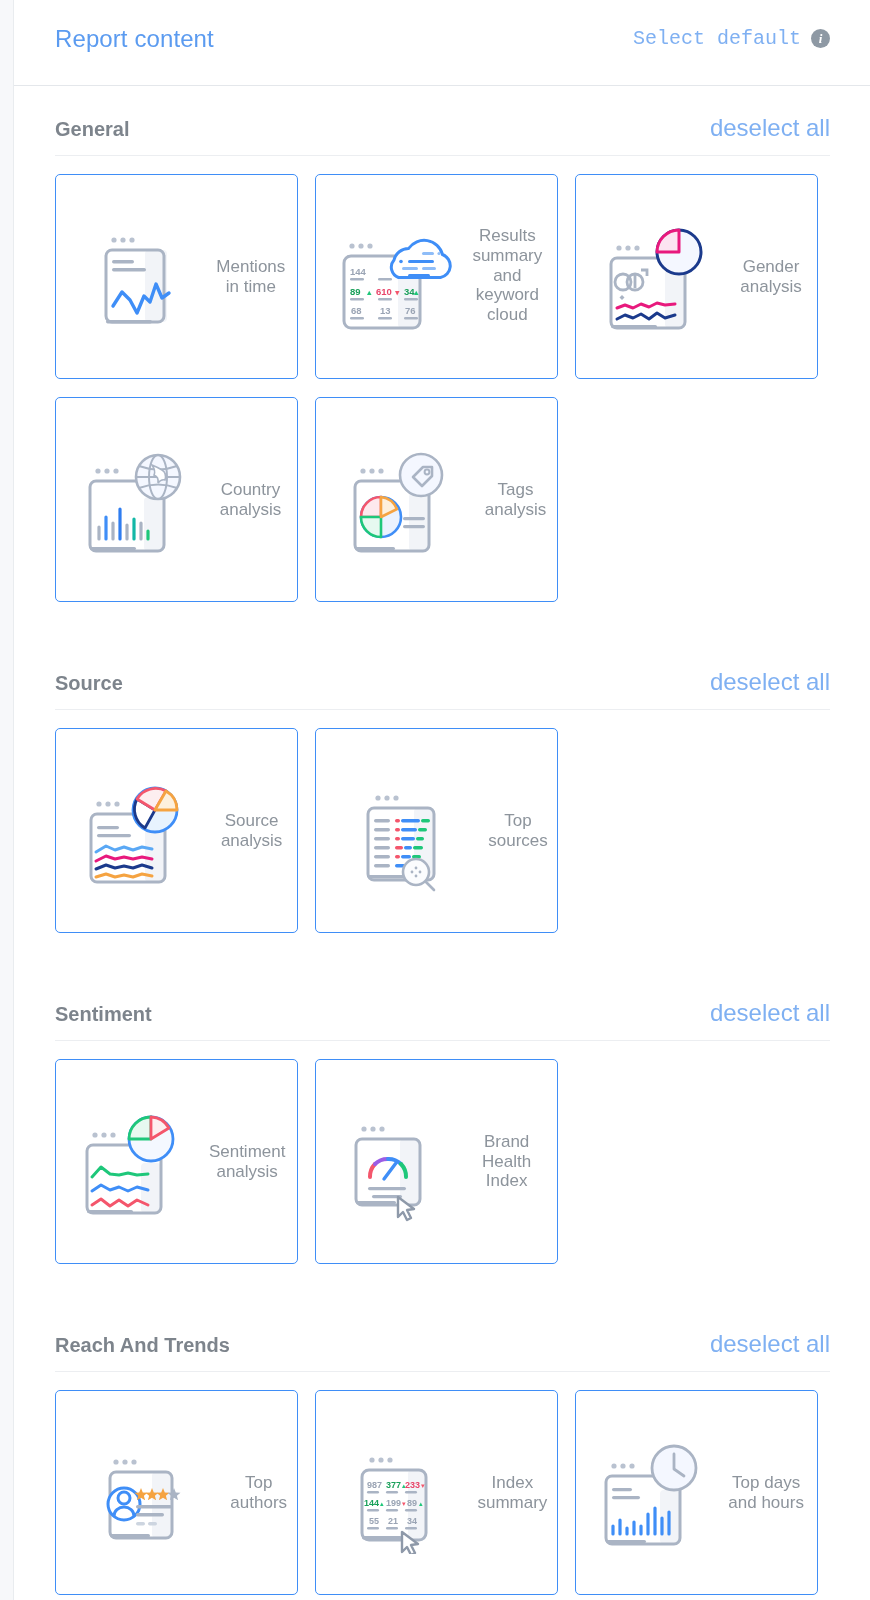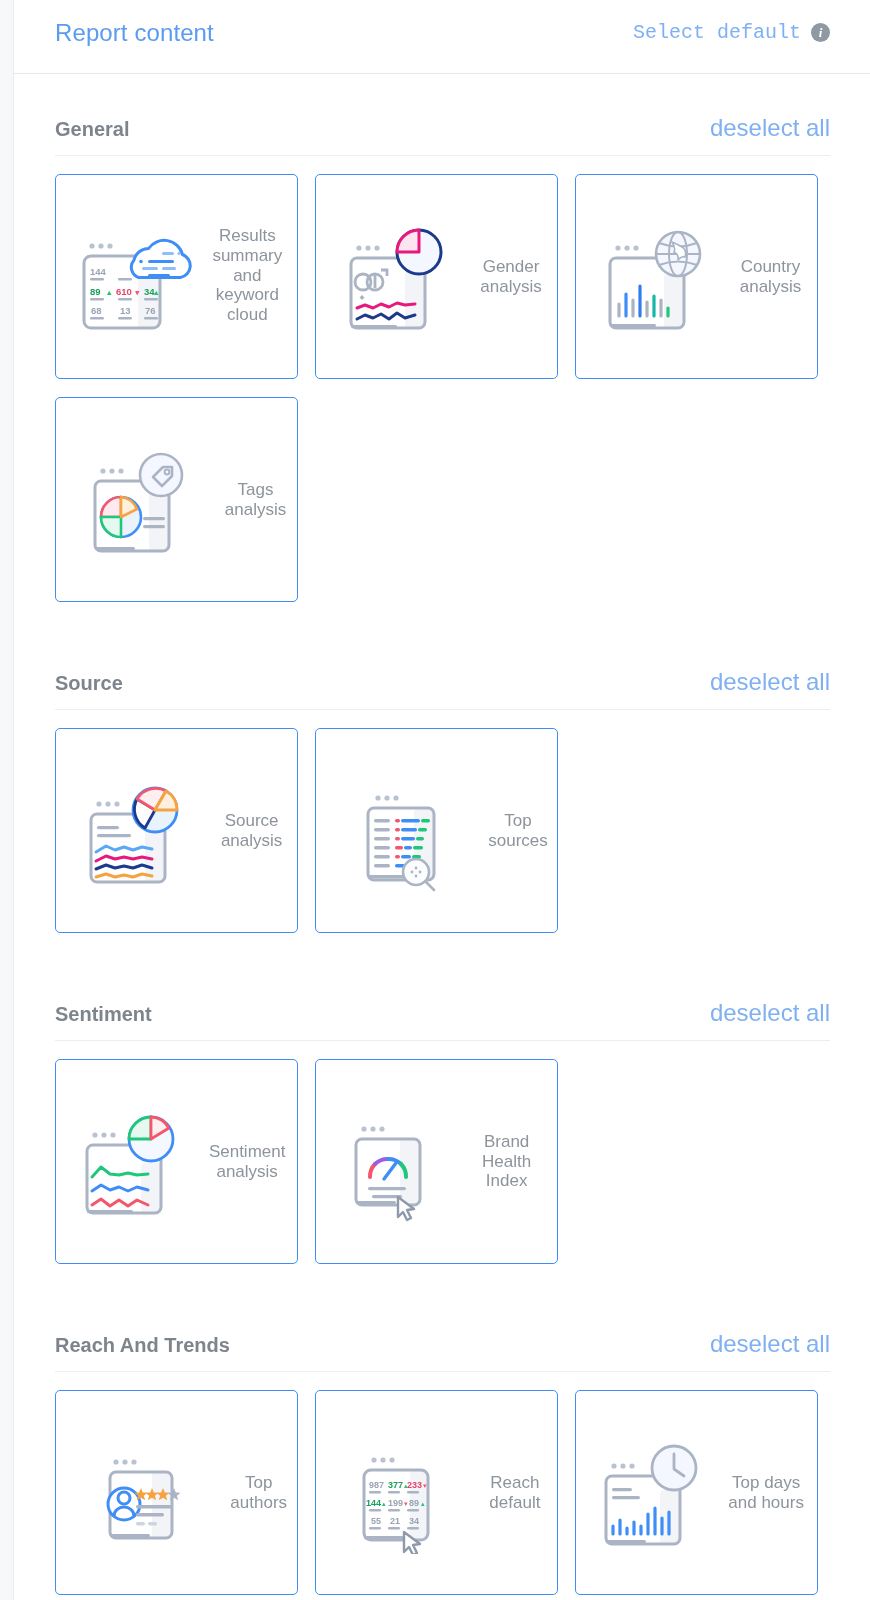--- a/index.html
+++ b/index.html
@@ -13,21 +13,21 @@
   body { position: relative; }
 
   
   .gutter-left {
     position: absolute; left: 0; top: 0; width: 14px; height: 1600px;
     background: #f7f8fa; border-right: 1px solid #e9ecef;
   }
 
   
   .header {
-    position: absolute; left: 14px; top: 0; right: 0; height: 74px;
+    position: absolute; left: 14px; top: 0; right: 0; height: 86px;
     border-bottom: 1px solid #e4e7eb;
     display: flex; align-items: center; justify-content: space-between;
     padding: 0 40px 8px 41px;
     background: #fff;
   }
   .header-title {
     font-size: 24px; color: #5b9bf0; font-weight: 400; letter-spacing: .1px;
   }
   .header-right {
     display: flex; align-items: center; gap: 10px;
@@ -102,20 +102,36 @@
 
   <div class="section">
     <div class="section-head">
       <span class="section-title">General</span>
       <span class="deselect">deselect all</span>
     </div>
     <div class="section-rule"></div>
 
     <div class="grid">
 
+      <div class="card">
+        <div class="card-icon">
+          <svg width="120" height="112" viewBox="0 0 120 112">
+            <circle cx="44" cy="14" r="2.6" fill="#b9c2d0"></circle>
+              <circle cx="53" cy="14" r="2.6" fill="#b9c2d0"></circle>
+              <circle cx="62" cy="14" r="2.6" fill="#b9c2d0"></circle>
+            <rect x="75" y="24" width="22" height="72" rx="4" fill="#f2f4f8"></rect>
+            <rect x="36" y="24" width="58" height="72" rx="6" fill="none" stroke="#aab4c4" stroke-width="3"></rect>
+            <rect x="42" y="34" width="22" height="3.4" rx="1.7" fill="#aab4c4"></rect>
+            <rect x="42" y="42" width="34" height="3.4" rx="1.7" fill="#aab4c4"></rect>
+            <polyline points="43,80 52,66 60,74 67,87 74,70 80,76 86,58 92,72 99,67" fill="none" stroke="#3f8ef7" stroke-width="3.4" stroke-linejoin="round" stroke-linecap="round"></polyline>
+            <rect x="36" y="94" width="46" height="3.4" rx="1.7" fill="#aab4c4"></rect>
+          </svg>
+        </div>
+        <div class="card-label">Mentions in time</div>
+      </div>
 
       <div class="card">
         <div class="card-icon">
           <svg width="130" height="112" viewBox="0 0 130 112">
             <circle cx="30" cy="20" r="2.6" fill="#b9c2d0"></circle>
               <circle cx="39" cy="20" r="2.6" fill="#b9c2d0"></circle>
               <circle cx="48" cy="20" r="2.6" fill="#b9c2d0"></circle>
             <rect x="76" y="30" width="22" height="72" rx="4" fill="#f2f4f8"></rect>
             <rect x="22" y="30" width="76" height="72" rx="7" fill="none" stroke="#aab4c4" stroke-width="3"></rect>
             <g font-family="'Liberation Sans',sans-serif" font-size="9.5" font-weight="700">
@@ -444,21 +460,21 @@
               <rect x="35" y="85" width="12" height="2.6" rx="1.3" fill="#aab4c4"></rect>
               <text x="56" y="82" fill="#9aa4b4">21</text>
               <rect x="54" y="85" width="12" height="2.6" rx="1.3" fill="#aab4c4"></rect>
               <text x="75" y="82" fill="#9aa4b4">34</text>
               <rect x="73" y="85" width="12" height="2.6" rx="1.3" fill="#aab4c4"></rect>
             </g>
             <rect x="30" y="94" width="40" height="3.4" rx="1.7" fill="#aab4c4"></rect>
             <path d="M70 90 l0 20 l5 -5 l4 8 l4 -2 l-4 -8 l7 -1 z" fill="#fff" stroke="#8e99a9" stroke-width="2.4" stroke-linejoin="round"></path>
           </svg>
         </div>
-        <div class="card-label">Reach default</div>
+        <div class="card-label">Index summary</div>
       </div>
 
       <div class="card">
         <div class="card-icon">
           <svg width="128" height="112" viewBox="0 0 128 112">
             <circle cx="32" cy="24" r="2.6" fill="#b9c2d0"></circle>
               <circle cx="41" cy="24" r="2.6" fill="#b9c2d0"></circle>
               <circle cx="50" cy="24" r="2.6" fill="#b9c2d0"></circle>
             <rect x="78" y="48" width="20" height="54" rx="4" fill="#f2f4f8"></rect>
             <rect x="24" y="34" width="74" height="68" rx="6" fill="none" stroke="#aab4c4" stroke-width="3"></rect>

